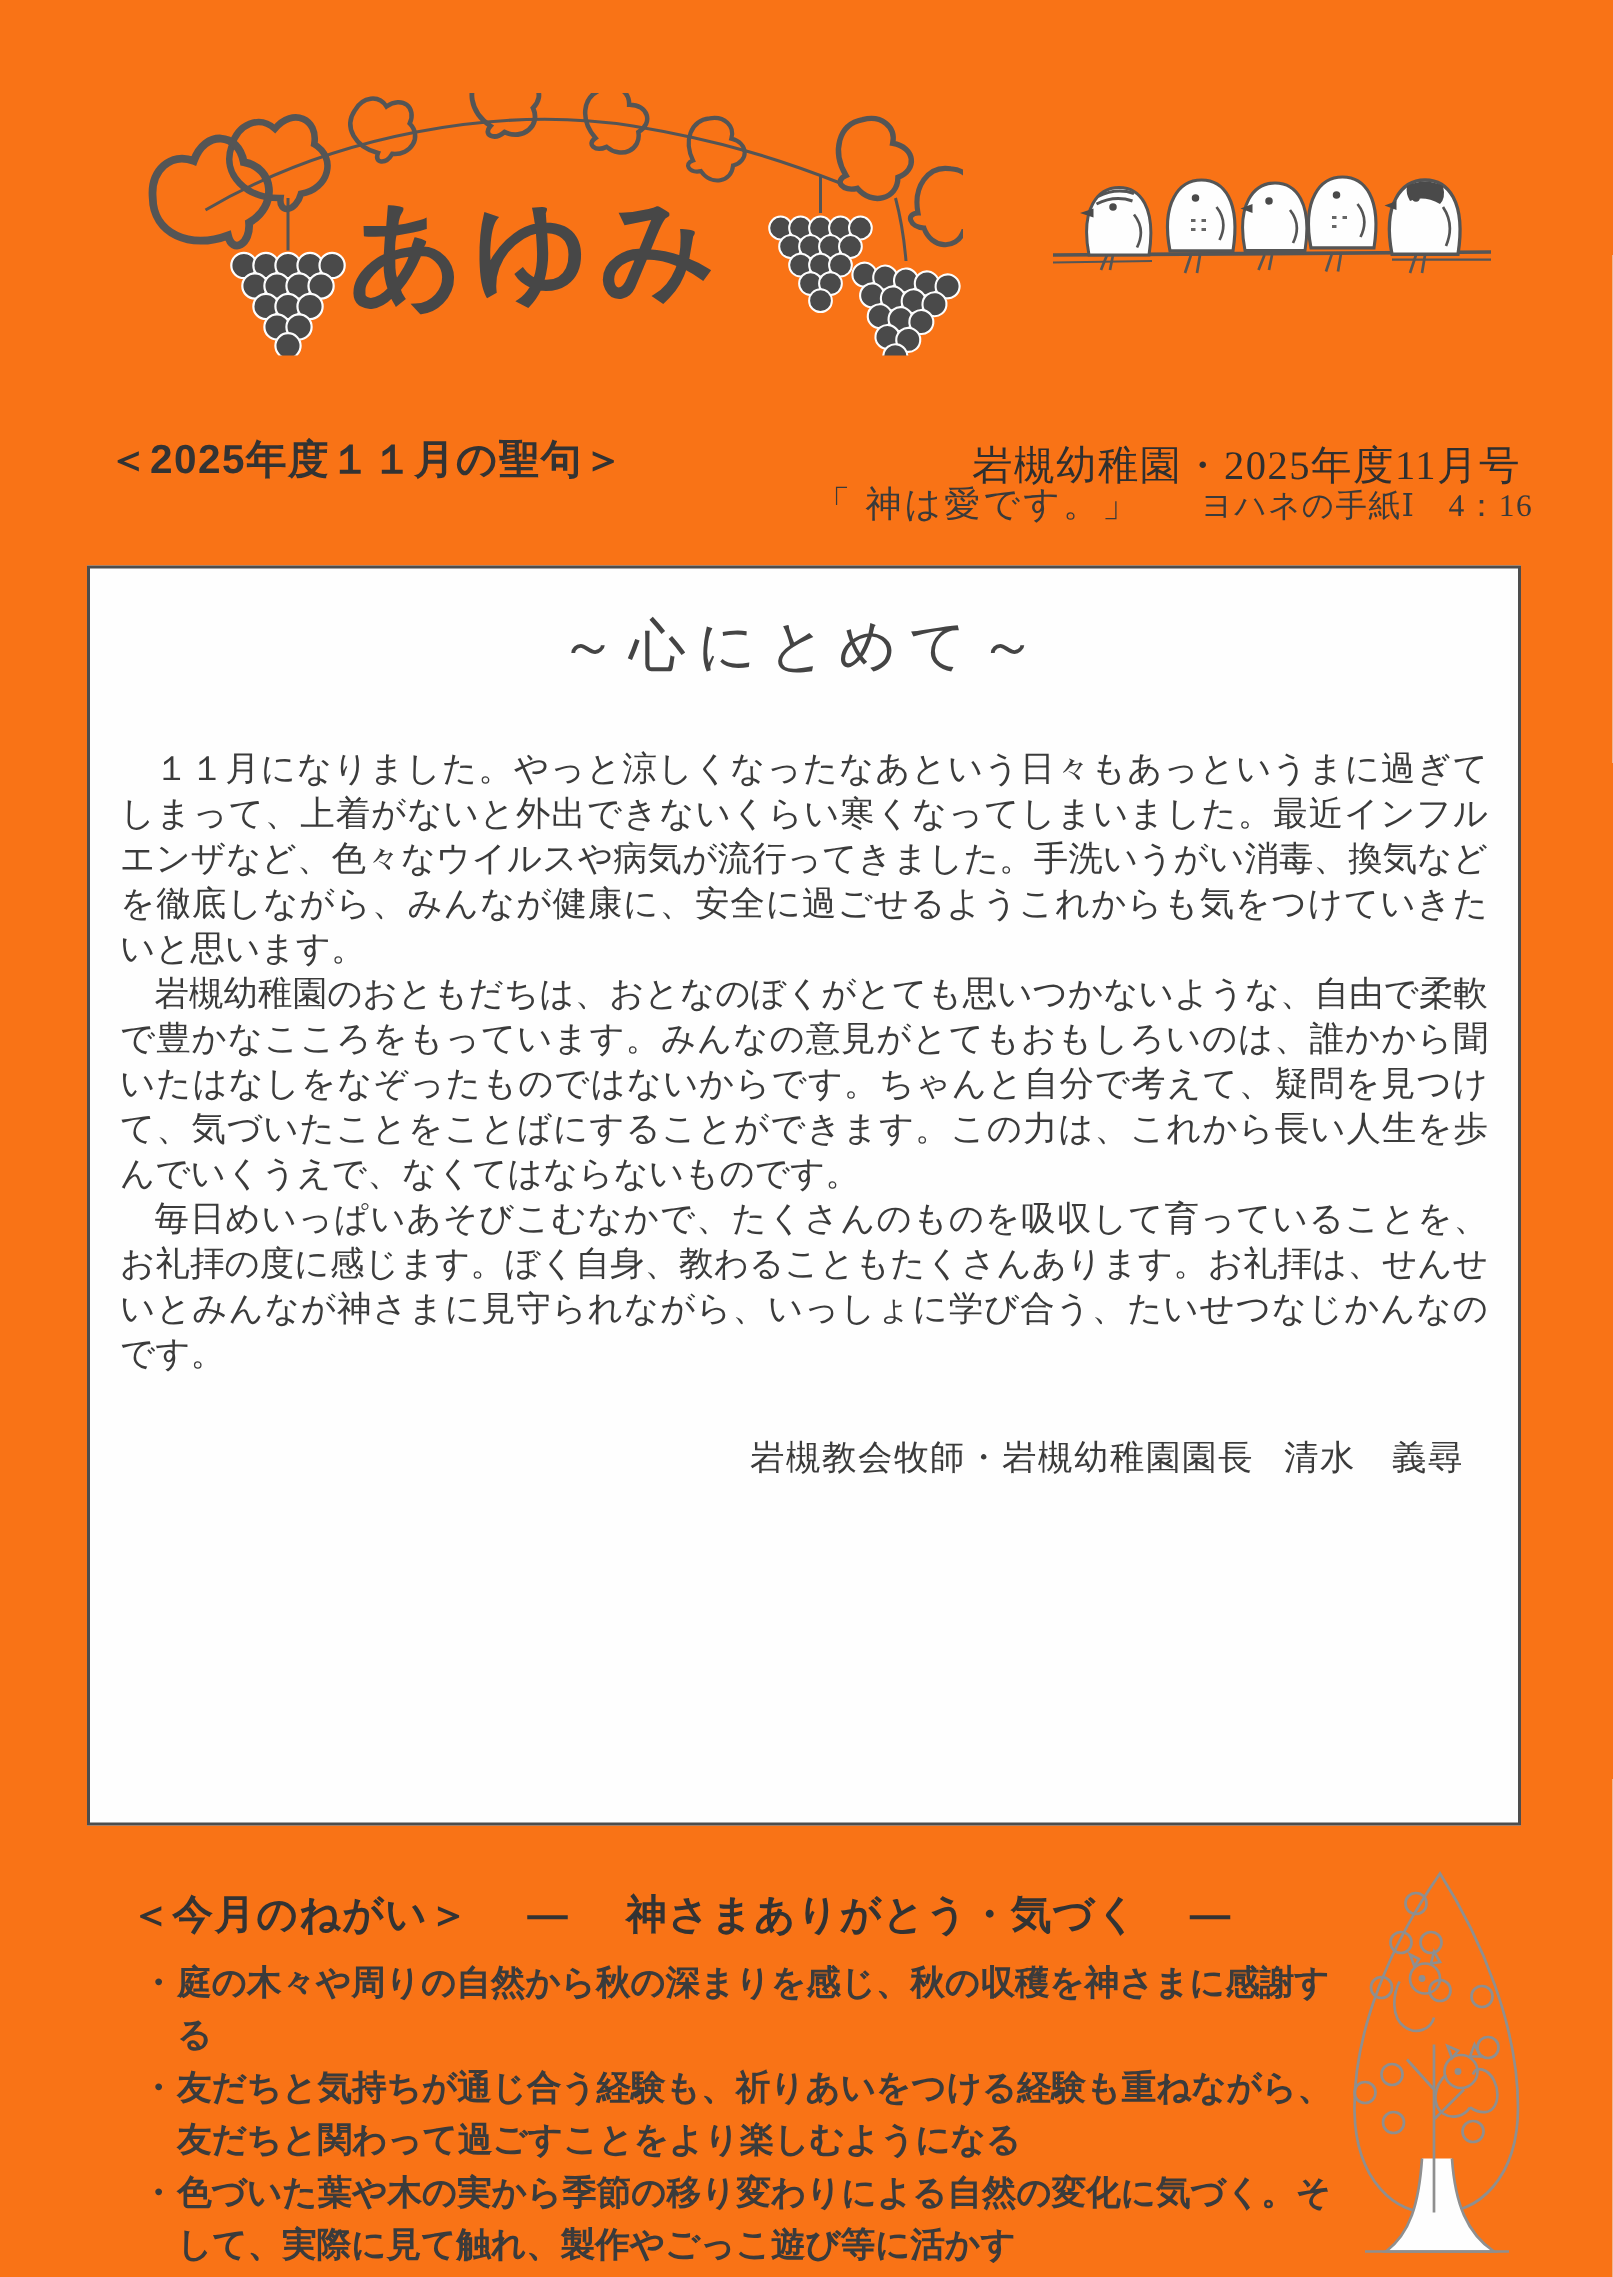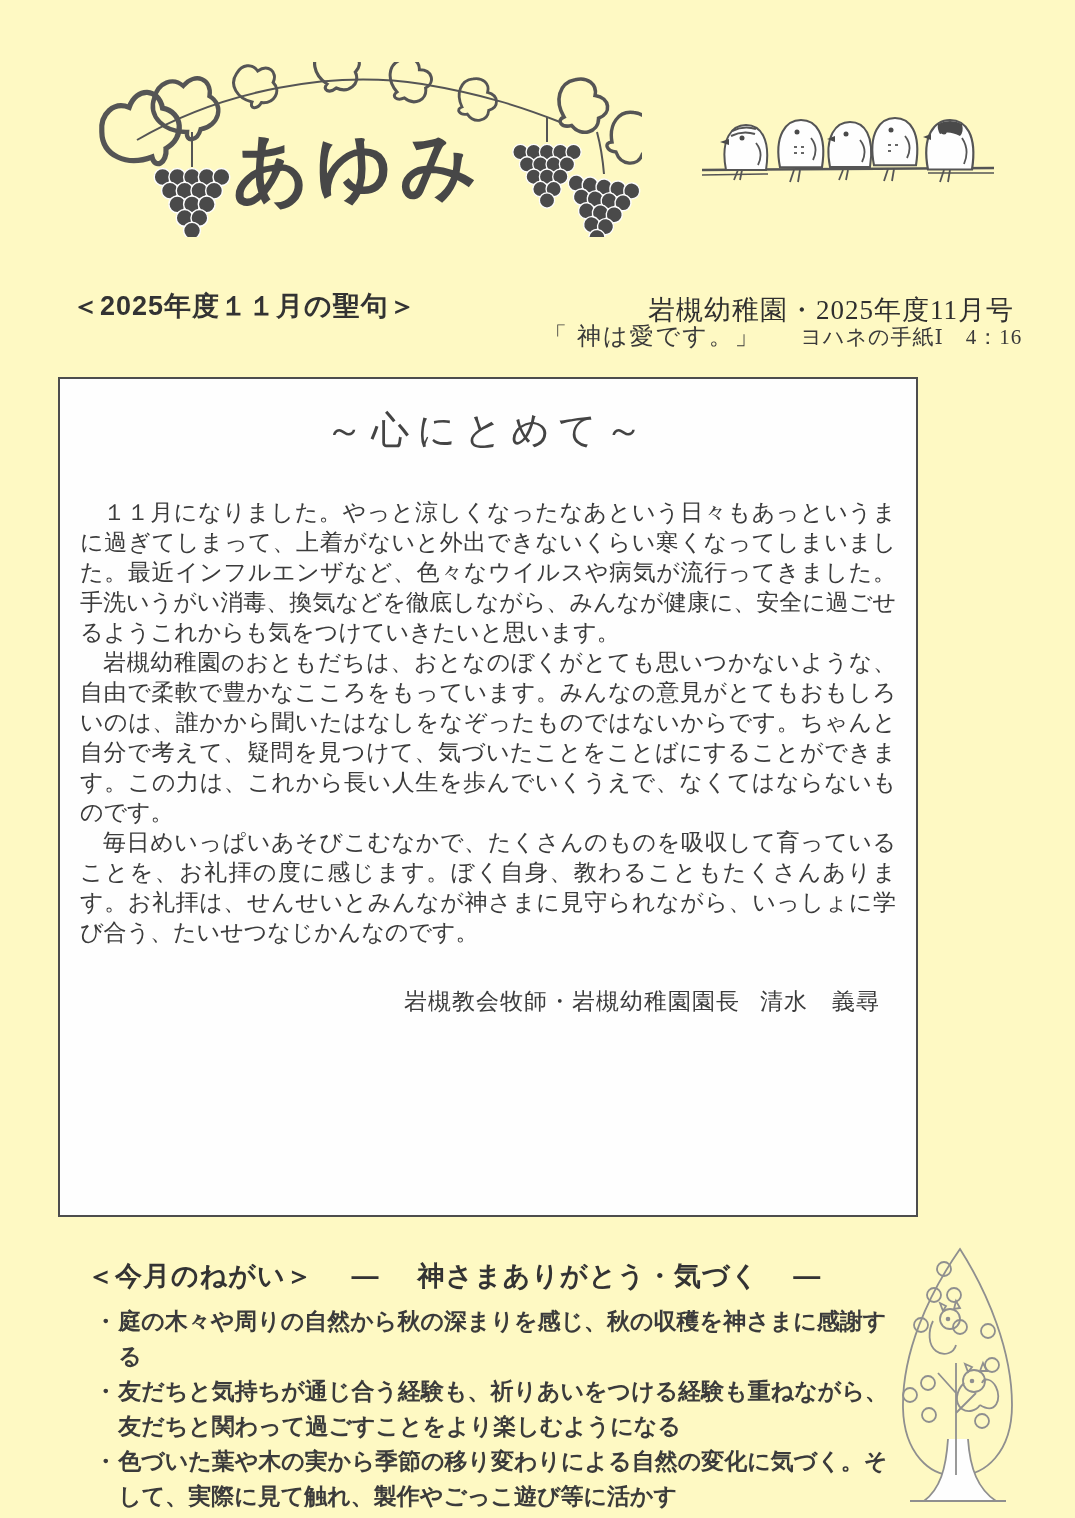--- a/index.html
+++ b/index.html
@@ -1,19 +1,19 @@
 <!DOCTYPE html>
 <html><head>
 <meta charset="utf-8">
 <style>
   html,body{margin:0;padding:0;background:#e8e8e8;}
   .page{
     position:relative;
     width:1075px;height:1518px;
-    background:#fef9c3;
+    background:#f97316;
     margin:0 auto;
     overflow:hidden;
     color:#3d3d3d;
   }
   .serif{font-family:"Liberation Serif","DejaVu Serif",serif;}
   .sans{font-family:"Liberation Sans","DejaVu Sans",sans-serif;}
 
   
   .masthead{position:absolute;left:92px;top:62px;width:550px;height:175px;}
   .masthead svg{position:absolute;left:0;top:0;}
@@ -37,21 +37,21 @@
   }
   .seiku-line{
     position:absolute;left:543px;top:320px;white-space:nowrap;
     font-size:23px;color:#3a3a3a;text-align:center;
   }
   .seiku-line .quote{font-size:24px;letter-spacing:2px;}
   .seiku-line .ref{font-size:21px;margin-left:34px;letter-spacing:1px;}
 
   
   .article-box{
-    position:absolute;left:58px;top:377px;width:860px;height:840px;
+    position:absolute;left:58px;top:377px;width:956px;height:840px;
     border:2px solid #4d4d4d;
     box-sizing:border-box;
     background:#fefefe;
   }
   .article-title{
     margin-top:26px;
     text-align:center;
     font-size:38px;color:#444;
     letter-spacing:8px;
   }

